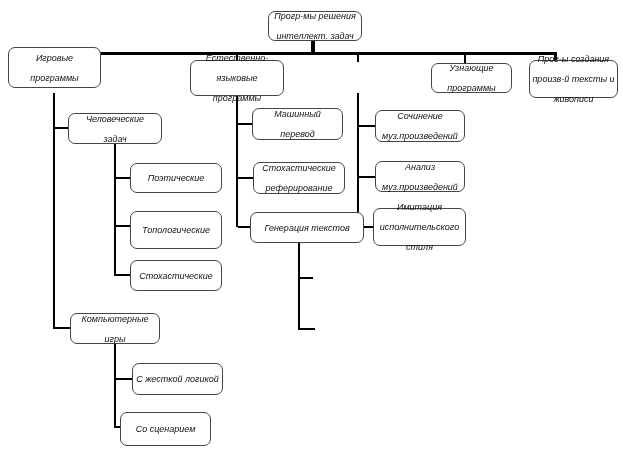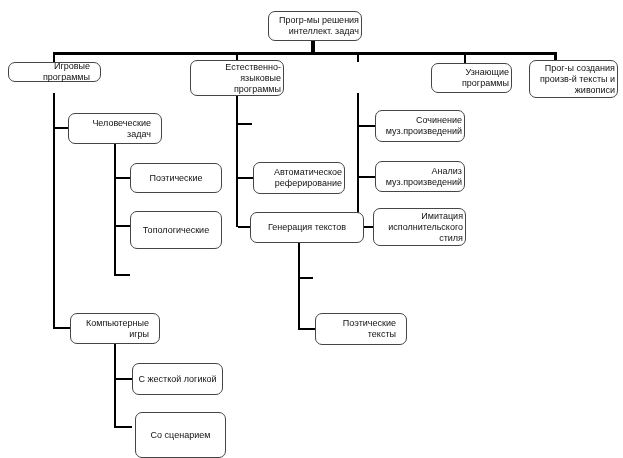--- a/index.html
+++ b/index.html
@@ -4,22 +4,23 @@
 <style>
   html,body{margin:0;padding:0;background:#fff;}
   .canvas{
     position:relative;width:623px;height:458px;background:#ffffff;
     font-family:"Liberation Sans",sans-serif;overflow:hidden;
   }
   .node{
     position:absolute;box-sizing:border-box;
     border:1px solid #454545;border-radius:7px;background:#ffffff;
     display:flex;align-items:center;justify-content:center;
-    text-align:right;font-size:9px;line-height:11px;color:#111;
+    text-align:center;font-size:9px;line-height:20px;color:#111;
     padding:1px 2px;
+    font-style:italic;
   }
   .node.pad{padding:1px 10px;}
   .ln{position:absolute;background:#000000;display:block;}
 </style>
 </head>
 <body>
 
 <div class="canvas">
 
   <i class="ln" style="left:311px;top:40px;width:4px;height:13px"></i>
@@ -52,33 +53,34 @@
   <i class="ln" style="left:300px;top:277px;width:13px;height:2px"></i>
   <i class="ln" style="left:300px;top:328px;width:15px;height:2px"></i>
 
   <i class="ln" style="left:357px;top:93px;width:2px;height:134px"></i>
   <i class="ln" style="left:359px;top:125px;width:16px;height:2px"></i>
   <i class="ln" style="left:359px;top:176px;width:16px;height:2px"></i>
   <i class="ln" style="left:359px;top:226px;width:14px;height:2px"></i>
 
   <div class="node" style="left:268px;top:11px;width:94px;height:30px">Прогр-мы решения интеллект. задач</div>
 
-  <div class="node pad" style="left:8px;top:62px;width:93px;height:20px">Игровые программы</div>
+  <div class="node pad" style="left:8px;top:47px;width:93px;height:41px">Игровые программы</div>
   <div class="node" style="left:190px;top:60px;width:94px;height:36px">Естественно-языковые программы</div>
   <div class="node" style="left:431px;top:63px;width:81px;height:30px">Узнающие программы</div>
   <div class="node" style="left:529px;top:60px;width:89px;height:38px">Прог-ы создания произв-й тексты и живописи</div>
 
   <div class="node pad" style="left:68px;top:113px;width:94px;height:31px">Человеческие задач</div>
   <div class="node" style="left:130px;top:163px;width:92px;height:30px">Поэтические</div>
   <div class="node" style="left:130px;top:211px;width:92px;height:38px">Топологические</div>
+  <div class="node" style="left:130px;top:260px;width:92px;height:31px">Стохастические</div>
   <div class="node pad" style="left:70px;top:313px;width:90px;height:31px">Компьютерные игры</div>
   <div class="node" style="left:132px;top:363px;width:91px;height:32px">С жесткой логикой</div>
-  <div class="node" style="left:135px;top:412px;width:91px;height:46px">Со сценарием</div>
+  <div class="node" style="left:120px;top:412px;width:91px;height:34px">Со сценарием</div>
 
-  <div class="node" style="left:253px;top:162px;width:92px;height:32px">Автоматическое реферирование</div>
+  <div class="node pad" style="left:252px;top:108px;width:91px;height:32px">Машинный перевод</div>
+  <div class="node" style="left:253px;top:162px;width:92px;height:32px">Стохастические реферирование</div>
   <div class="node" style="left:250px;top:212px;width:114px;height:31px">Генерация текстов</div>
-  <div class="node pad" style="left:315px;top:313px;width:92px;height:32px">Поэтические тексты</div>
 
   <div class="node" style="left:375px;top:161px;width:90px;height:31px">Анализ муз.произведений</div>
   <div class="node" style="left:375px;top:110px;width:90px;height:32px">Сочинение муз.произведений</div>
   <div class="node" style="left:373px;top:208px;width:93px;height:38px">Имитация исполнительского стиля</div>
 
 </div>
 
 </body></html>

